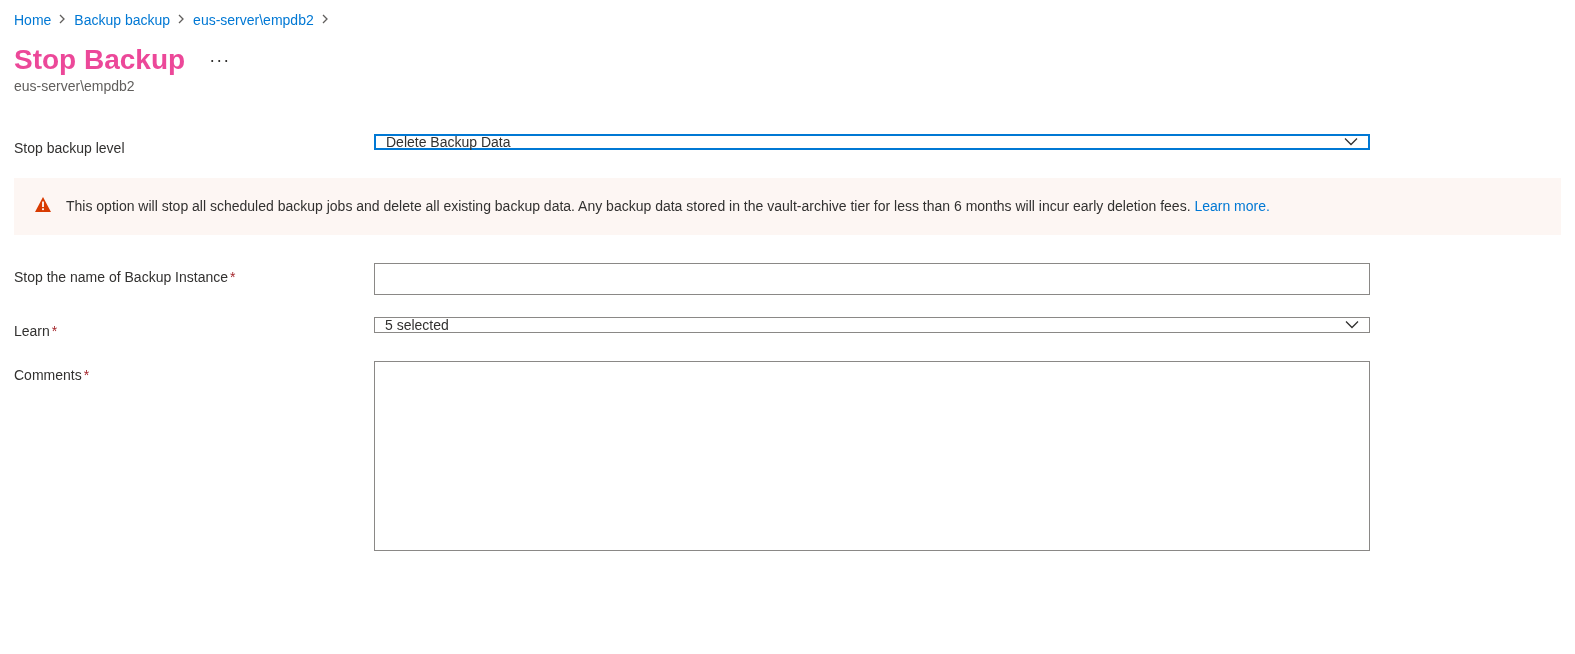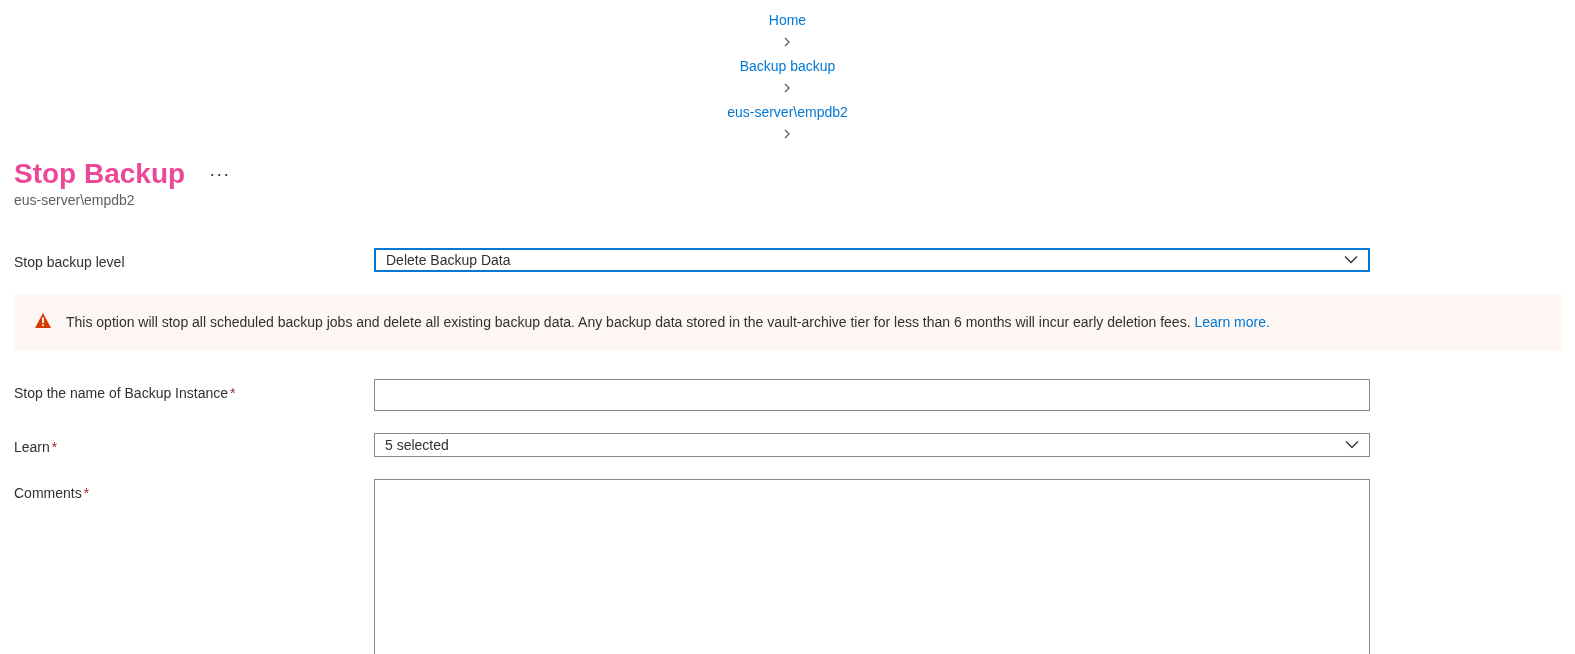--- a/index.html
+++ b/index.html
@@ -13,21 +13,20 @@
       color: #323130;
       background: #ffffff;
       padding: 12px 14px;
     }
     .breadcrumb {
       display: flex;
       align-items: center;
       gap: 8px;
       font-size: 14px;
       margin-bottom: 16px;
-      flex-direction: column;
     }
     .breadcrumb a {
       color: #0078d4;
       text-decoration: none;
     }
     .breadcrumb .sep {
       color: #605e5c;
       font-size: 12px;
     }
     .page-header {
@@ -71,21 +70,21 @@
       color: #a4262c;
       margin-left: 2px;
     }
     .form-control-wrap {
       flex: 1;
       max-width: 996px;
     }
     .select-box {
       position: relative;
       width: 100%;
-      height: 24px;
+      height: 16px;
       border: 2px solid #0078d4;
       background: #ffffff;
       display: flex;
       align-items: center;
       padding: 0 10px;
       cursor: pointer;
     }
     .select-box.normal {
       border: 1px solid #8a8886;
     }

